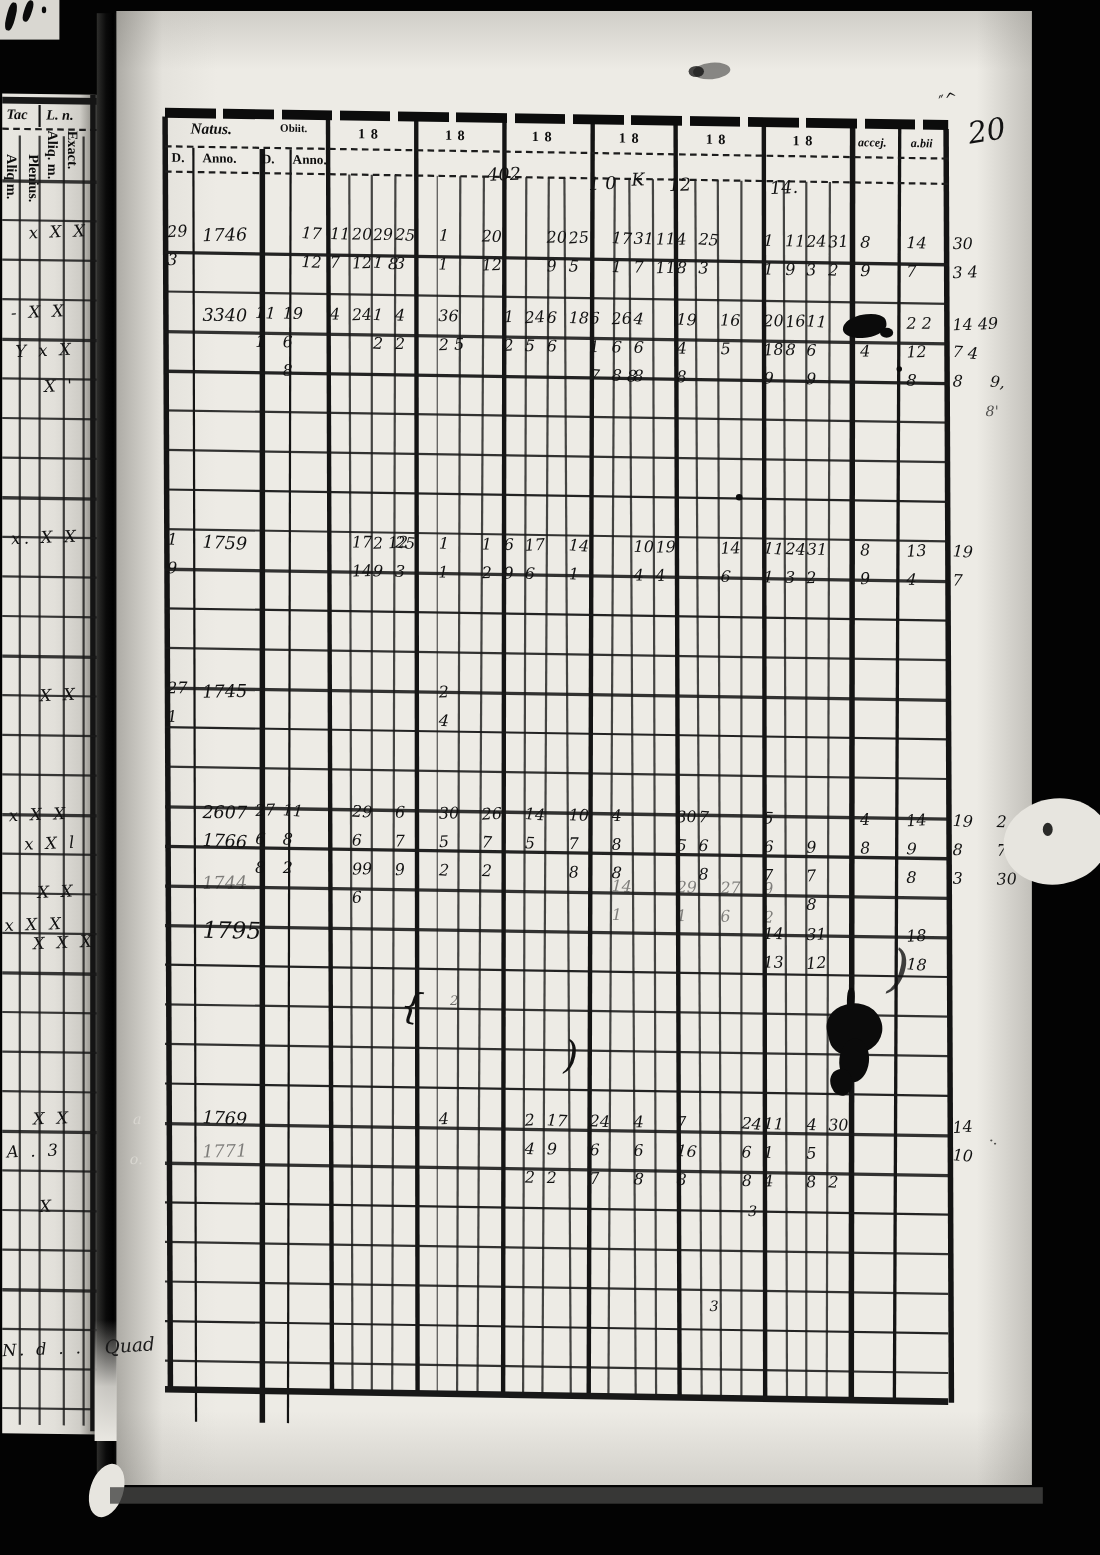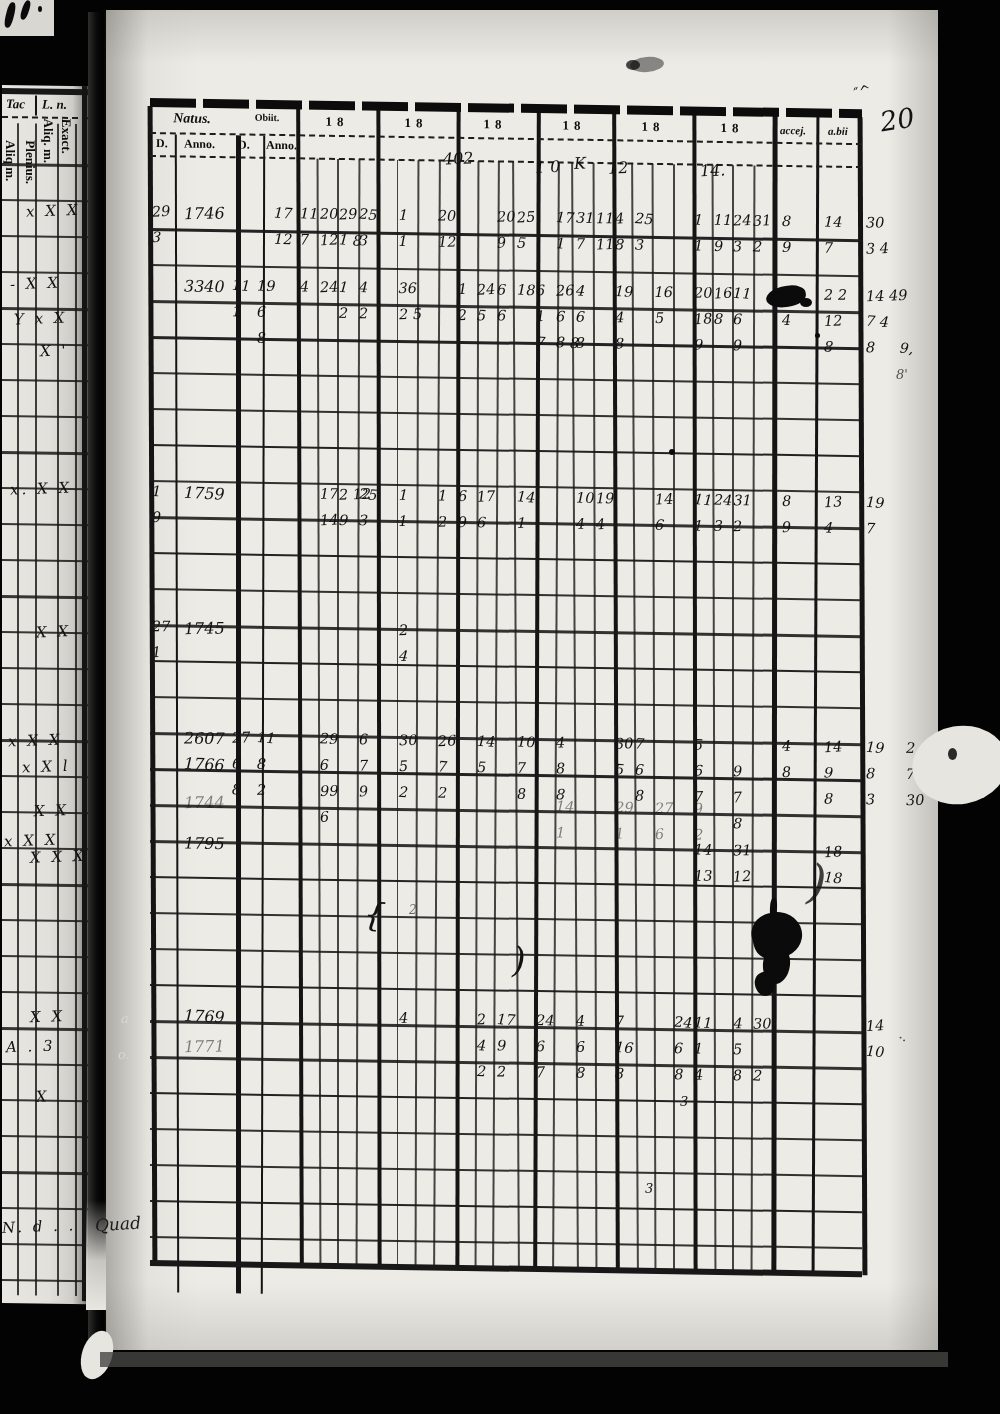--- a/index.html
+++ b/index.html
@@ -384,21 +384,21 @@
       <div class="hw" style="left: 34px; top: 658px; font-size: 16px; transform: rotate(2deg);">1766</div>
       <div class="hw faint" style="left: 34px; top: 696px; font-size: 16px; transform: rotate(-2deg);">1744</div>
       <div class="hw faint" style="left: 406.1px; top: 695px; font-size: 14.5px; transform: rotate(2deg);">14</div>
       <div class="hw faint" style="left: 406.1px; top: 721px; font-size: 14.5px; transform: rotate(0deg);">1</div>
       <div class="hw faint" style="left: 465.2px; top: 695px; font-size: 14.5px; transform: rotate(0deg);">29</div>
       <div class="hw faint" style="left: 465.2px; top: 721px; font-size: 14.5px; transform: rotate(-2deg);">1</div>
       <div class="hw faint" style="left: 504.6px; top: 695px; font-size: 14.5px; transform: rotate(-2deg);">27</div>
       <div class="hw faint" style="left: 504.6px; top: 721px; font-size: 14.5px; transform: rotate(-4deg);">6</div>
       <div class="hw faint" style="left: 544px; top: 695px; font-size: 14.5px; transform: rotate(-4deg);">9</div>
       <div class="hw faint" style="left: 544px; top: 721px; font-size: 14.5px; transform: rotate(3deg);">2</div>
-      <div class="hw" style="left: 34px; top: 737px; font-size: 16px; transform: rotate(0deg);">1795</div>
+      <div class="hw" style="left: 34px; top: 737px; font-size: 21px; transform: rotate(0deg);">1795</div>
       <div class="hw" style="left: 544px; top: 736px; font-size: 14.5px; transform: rotate(0deg);">14</div>
       <div class="hw" style="left: 544px; top: 762px; font-size: 14.5px; transform: rotate(-2deg);">13</div>
       <div class="hw" style="left: 583.4px; top: 736px; font-size: 14.5px; transform: rotate(-2deg);">31</div>
       <div class="hw" style="left: 583.4px; top: 762px; font-size: 14.5px; transform: rotate(-4deg);">12</div>
       <div class="hw" style="left: 674px; top: 736px; font-size: 14.5px; transform: rotate(-4deg);">18</div>
       <div class="hw" style="left: 674px; top: 762px; font-size: 14.5px; transform: rotate(3deg);">18</div>
       <div class="hw" style="left: 34px; top: 910px; font-size: 16px; transform: rotate(2deg);">1769</div>
       <div class="hw" style="left: 248.5px; top: 909px; font-size: 14.5px; transform: rotate(-2deg);">4</div>
       <div class="hw" style="left: 327.3px; top: 909px; font-size: 14.5px; transform: rotate(-4deg);">2</div>
       <div class="hw" style="left: 327.3px; top: 935px; font-size: 14.5px; transform: rotate(3deg);">4</div>

